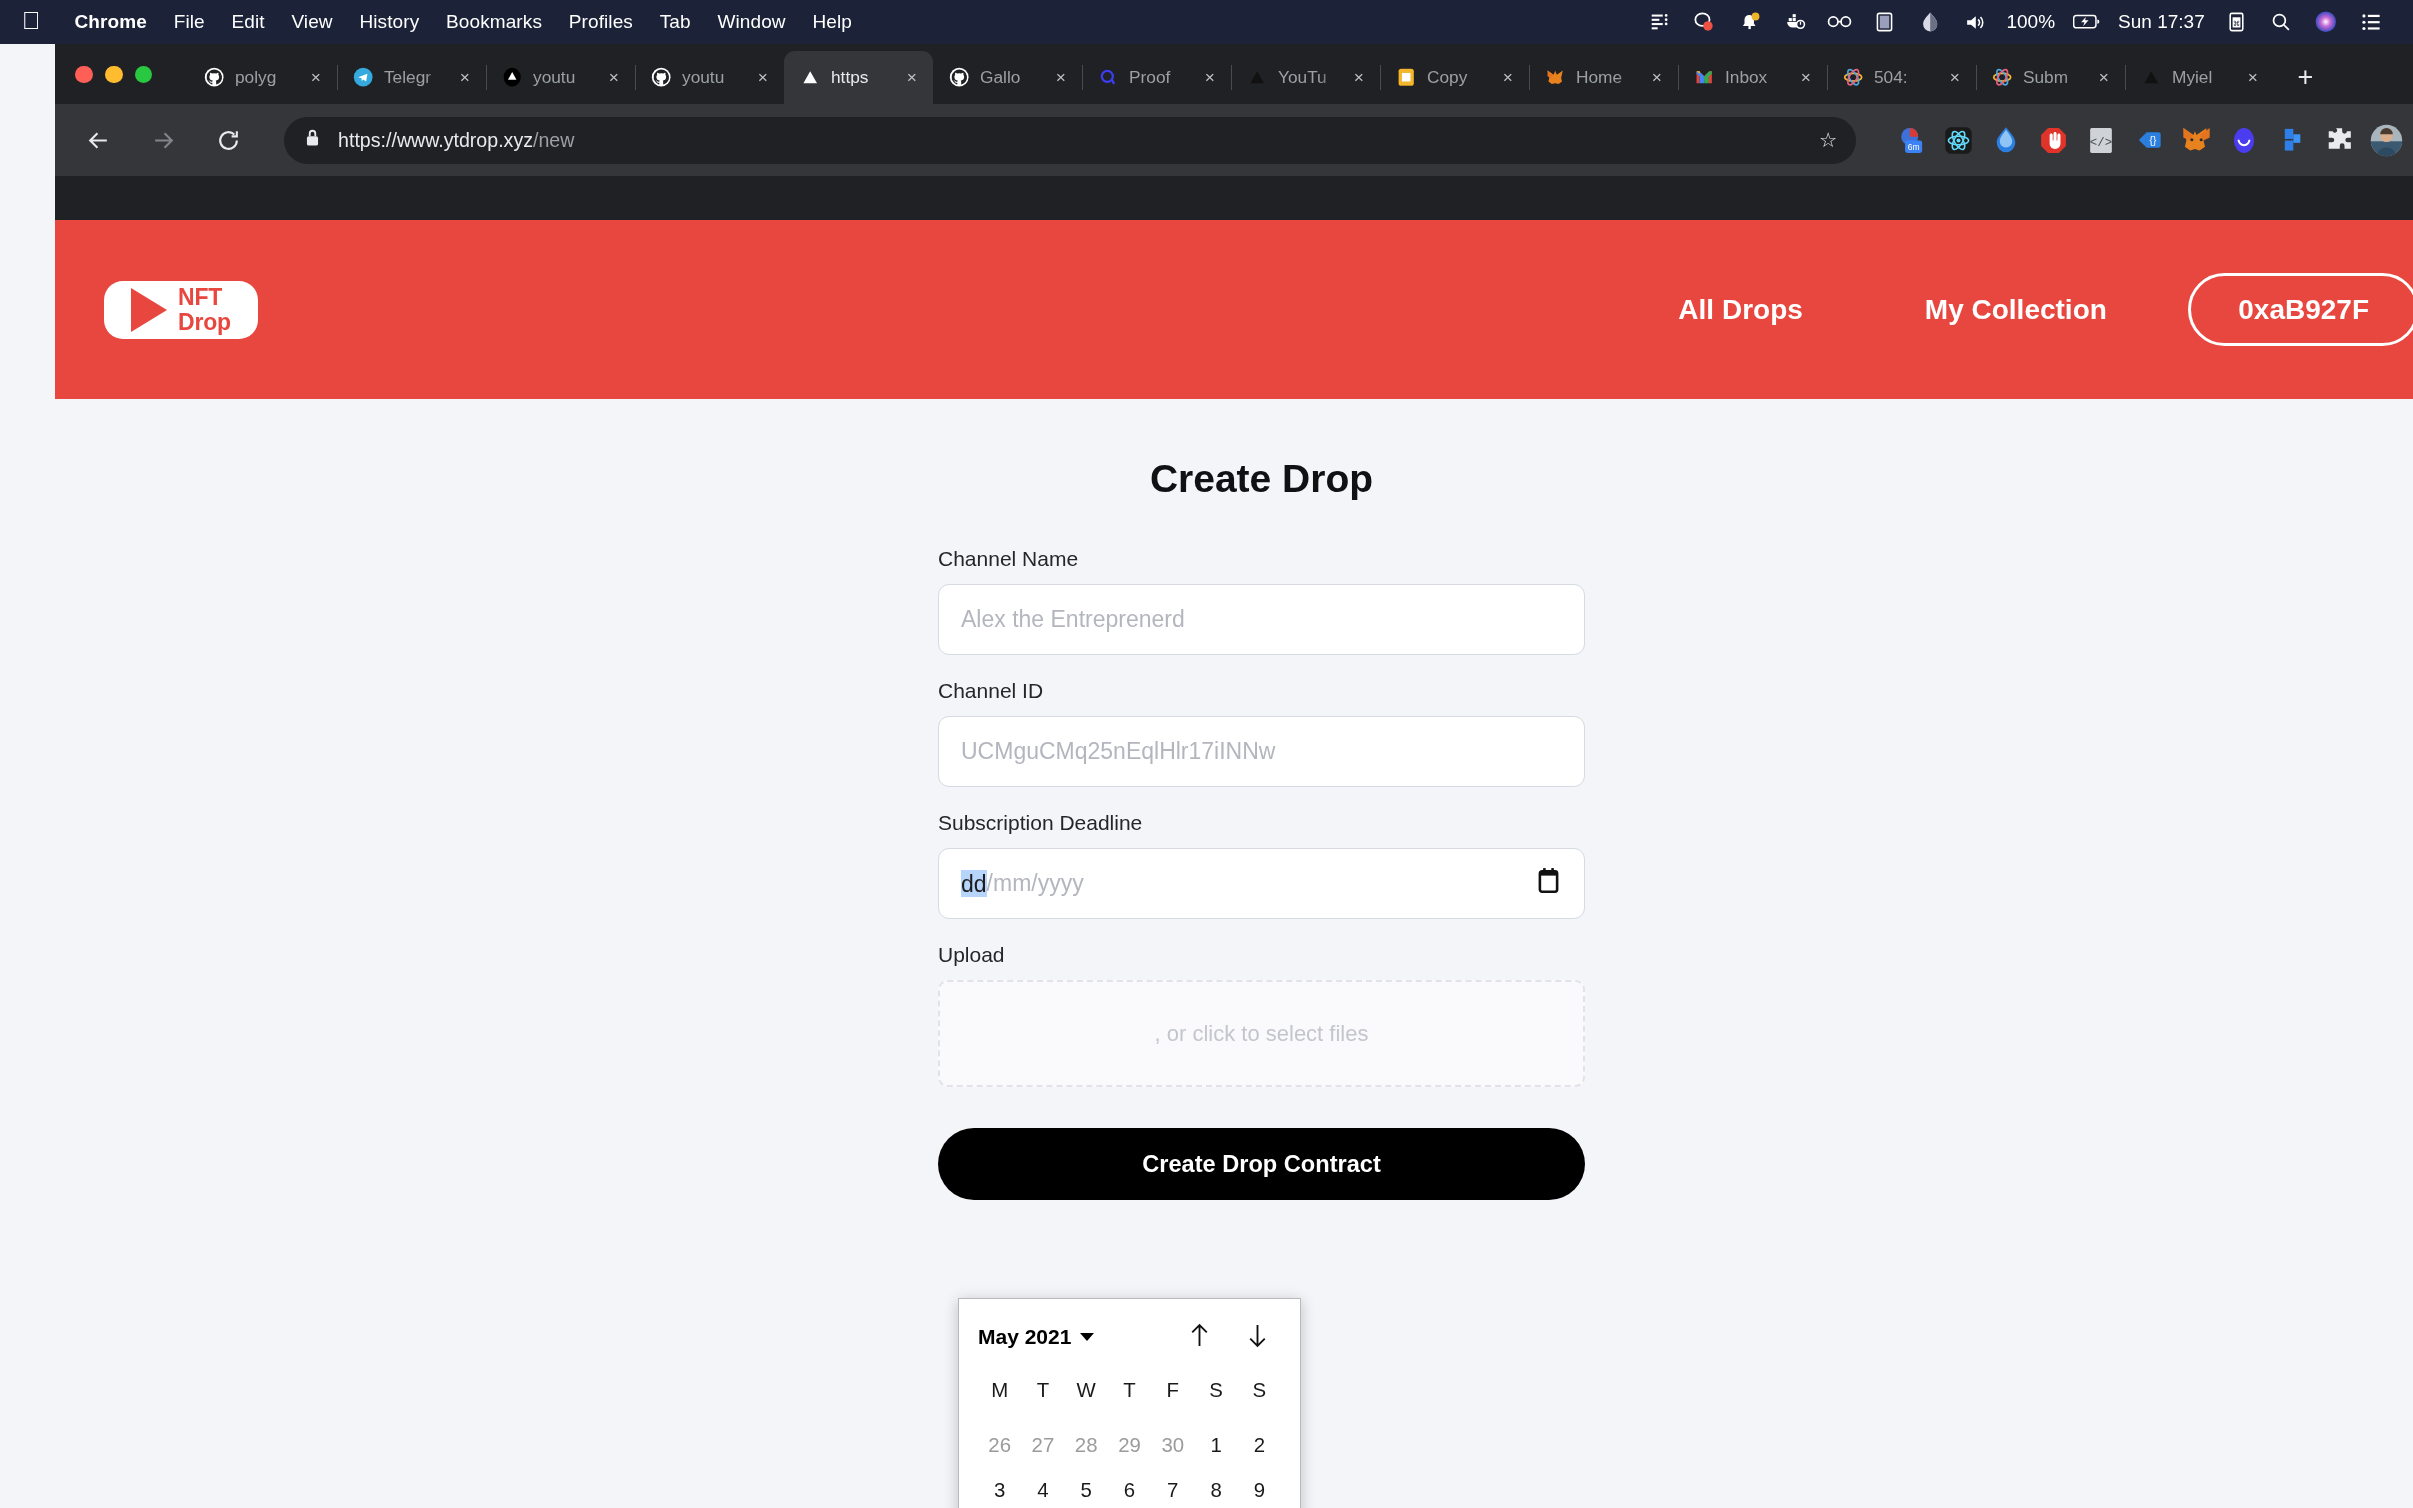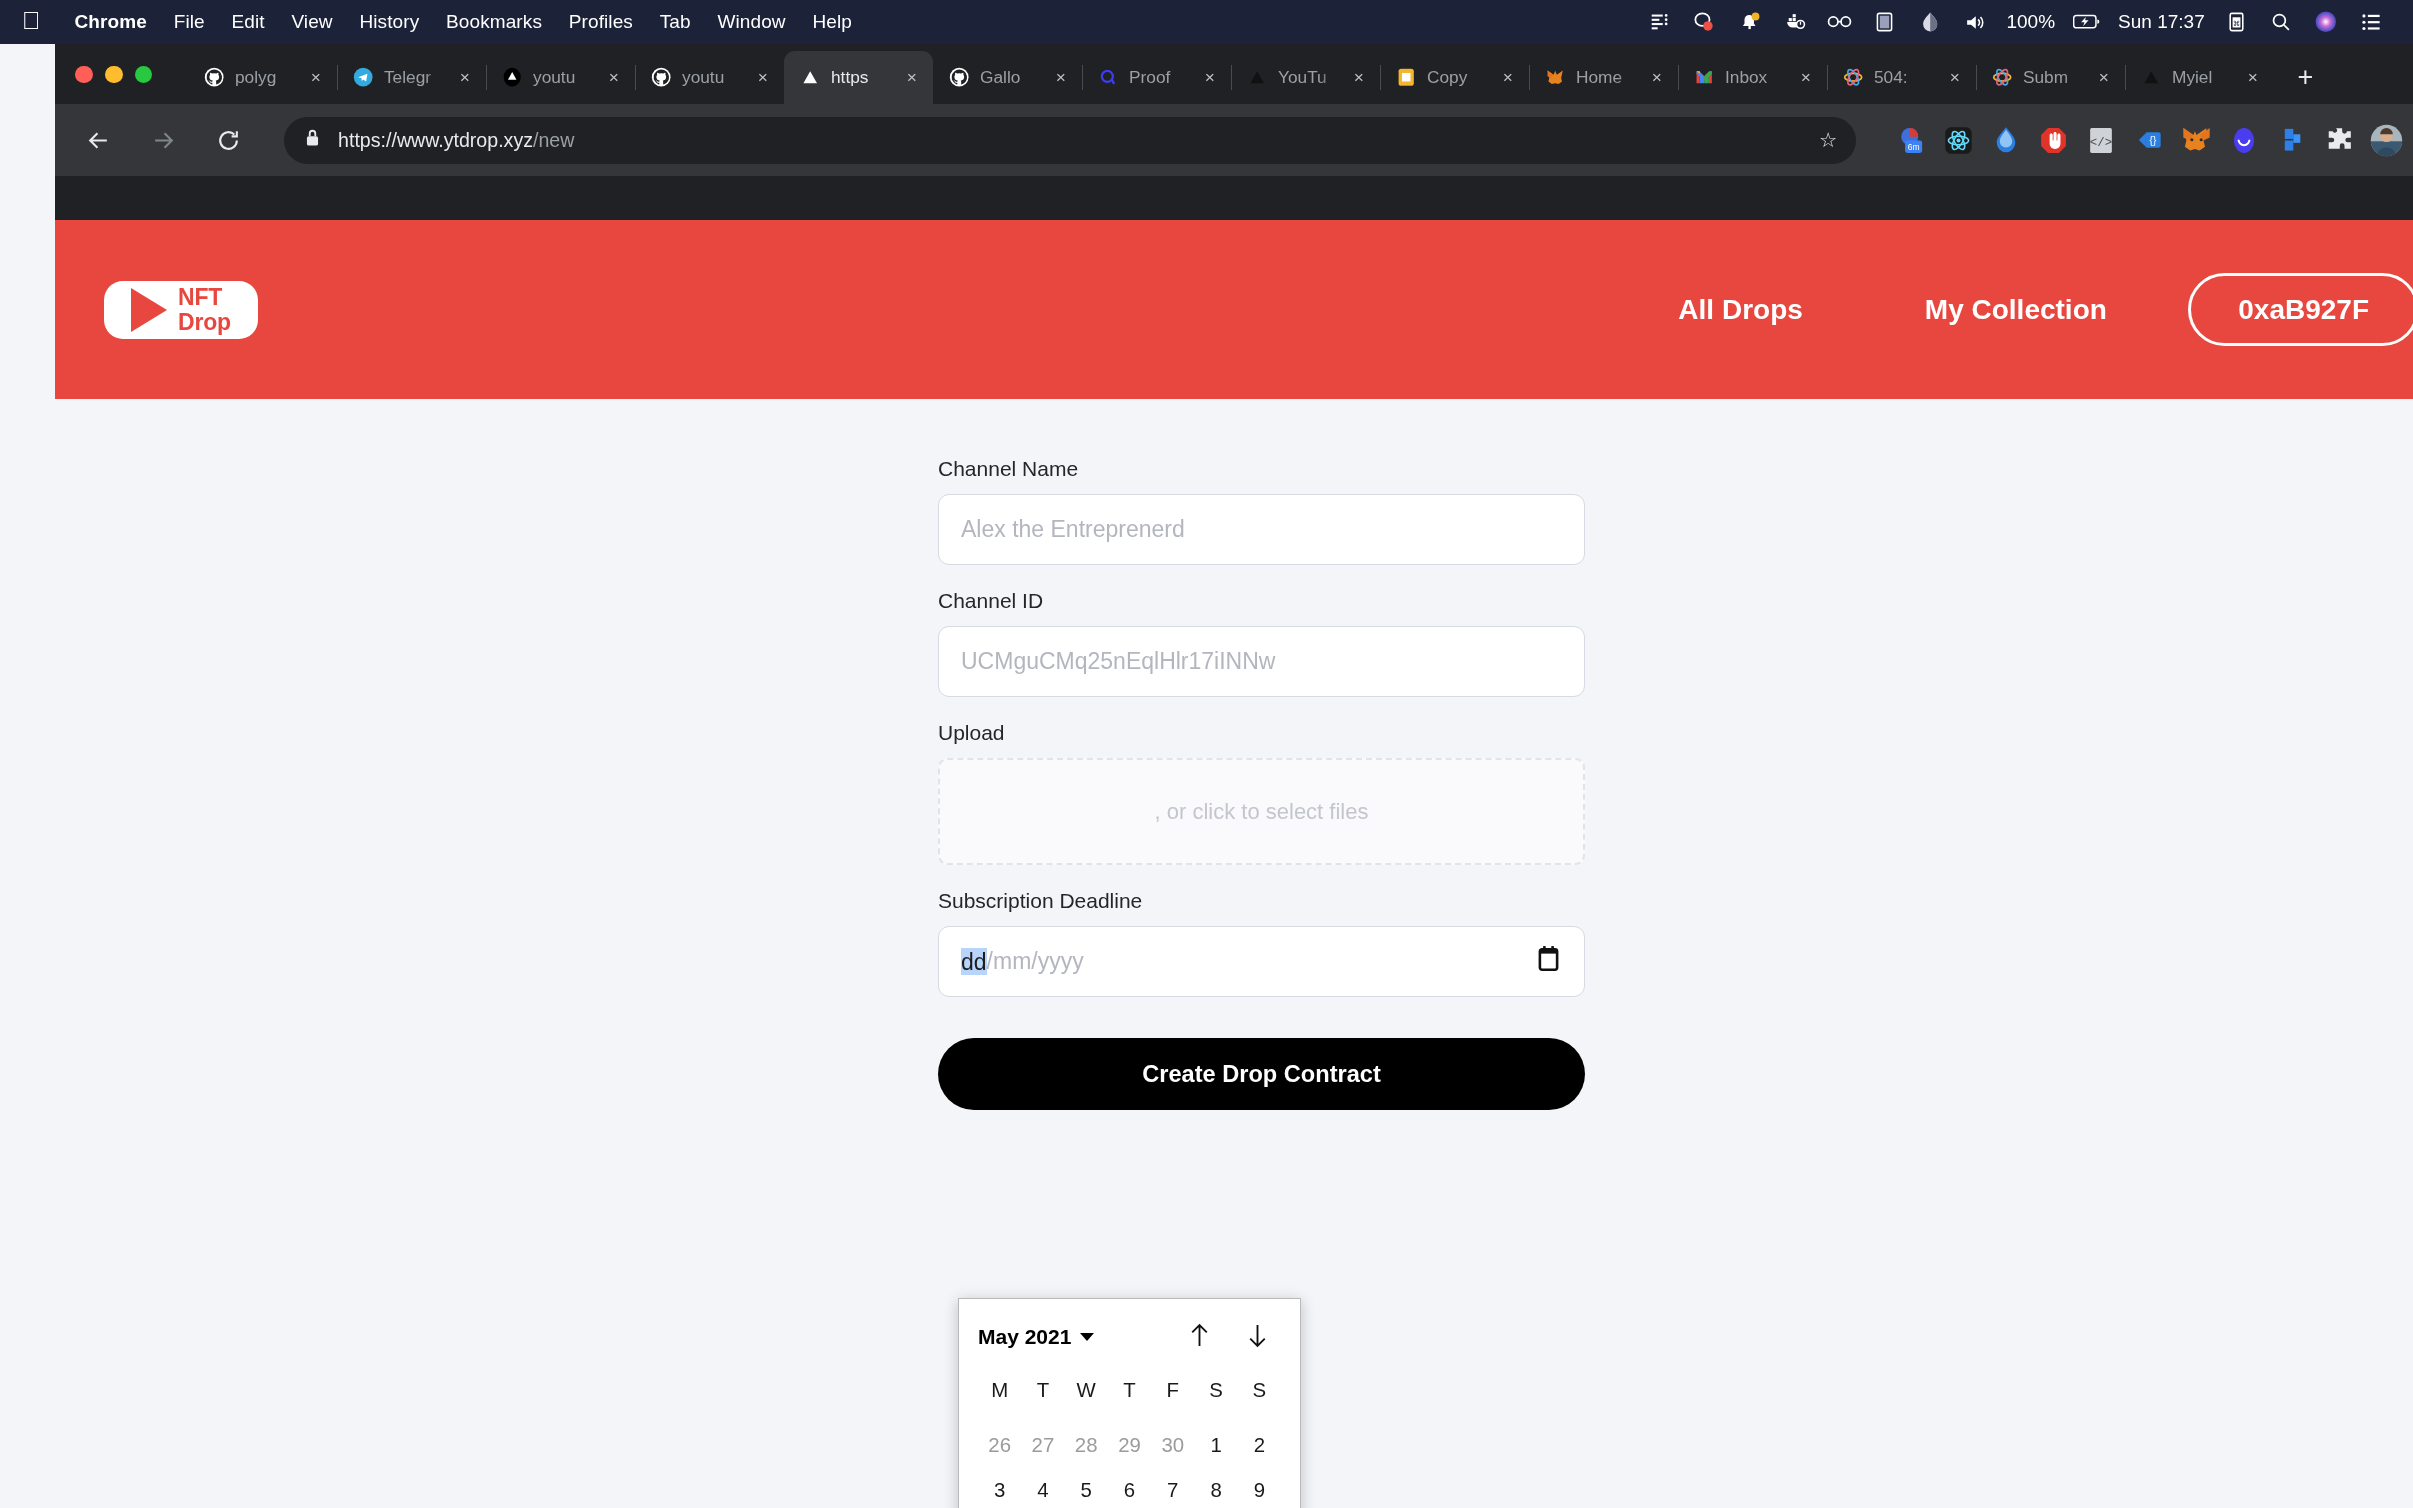--- a/index.html
+++ b/index.html
@@ -700,54 +700,55 @@
       </div>
       <nav class="site-nav">
         <span class="nav-link">All Drops</span>
         <span class="nav-link">My Collection</span>
         <span class="wallet-btn">0xaB927F</span>
       </nav>
     </div>
 
     <div class="main">
       <div class="form-wrap">
+        <div class="page-title">Create Drop</div>
 
         <div class="field">
           <label class="field-label">Channel Name</label>
           <div class="input-box">
             <span class="input-placeholder">Alex the Entreprenerd</span>
           </div>
         </div>
 
         <div class="field">
           <label class="field-label">Channel ID</label>
           <div class="input-box">
             <span class="input-placeholder">UCMguCMq25nEqlHlr17iINNw</span>
-          </div>
-        </div>
-
-        <div class="field">
-          <label class="field-label">Upload</label>
-          <div class="upload-box">
-            <span>, or click to select files</span>
           </div>
         </div>
 
         <div class="field">
           <label class="field-label">Subscription Deadline</label>
           <div class="input-box date-input">
             <span><span class="date-seg-sel">dd</span><span class="date-seg-dim">/mm/yyyy</span></span>
             <span class="cal-icon">
               <svg width="27" height="28" viewBox="0 0 24 26">
                   <rect x="4" y="4" width="16" height="19" rx="2" fill="none" stroke="#111" stroke-width="2.4"></rect>
                   <rect x="4" y="4" width="16" height="4" fill="#111"></rect>
                   <rect x="7" y="1" width="2.4" height="4" fill="#111"></rect>
                   <rect x="14.6" y="1" width="2.4" height="4" fill="#111"></rect>
                 </svg>
             </span>
+          </div>
+        </div>
+
+        <div class="field">
+          <label class="field-label">Upload</label>
+          <div class="upload-box">
+            <span>, or click to select files</span>
           </div>
         </div>
 
         <div class="submit-btn">Create Drop Contract</div>
       </div>
 
       <div class="datepicker">
         <div class="dp-head">
           <span class="dp-month">
             <span>May 2021</span>

